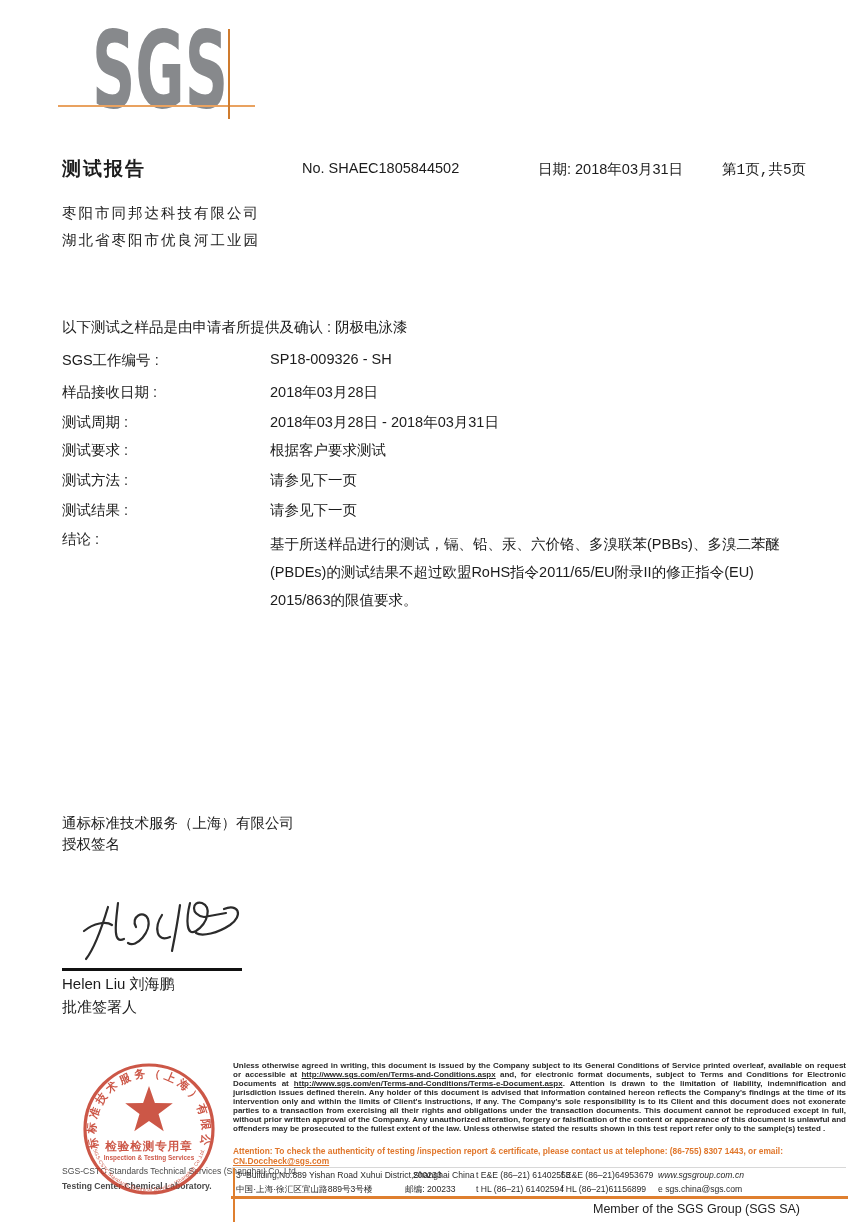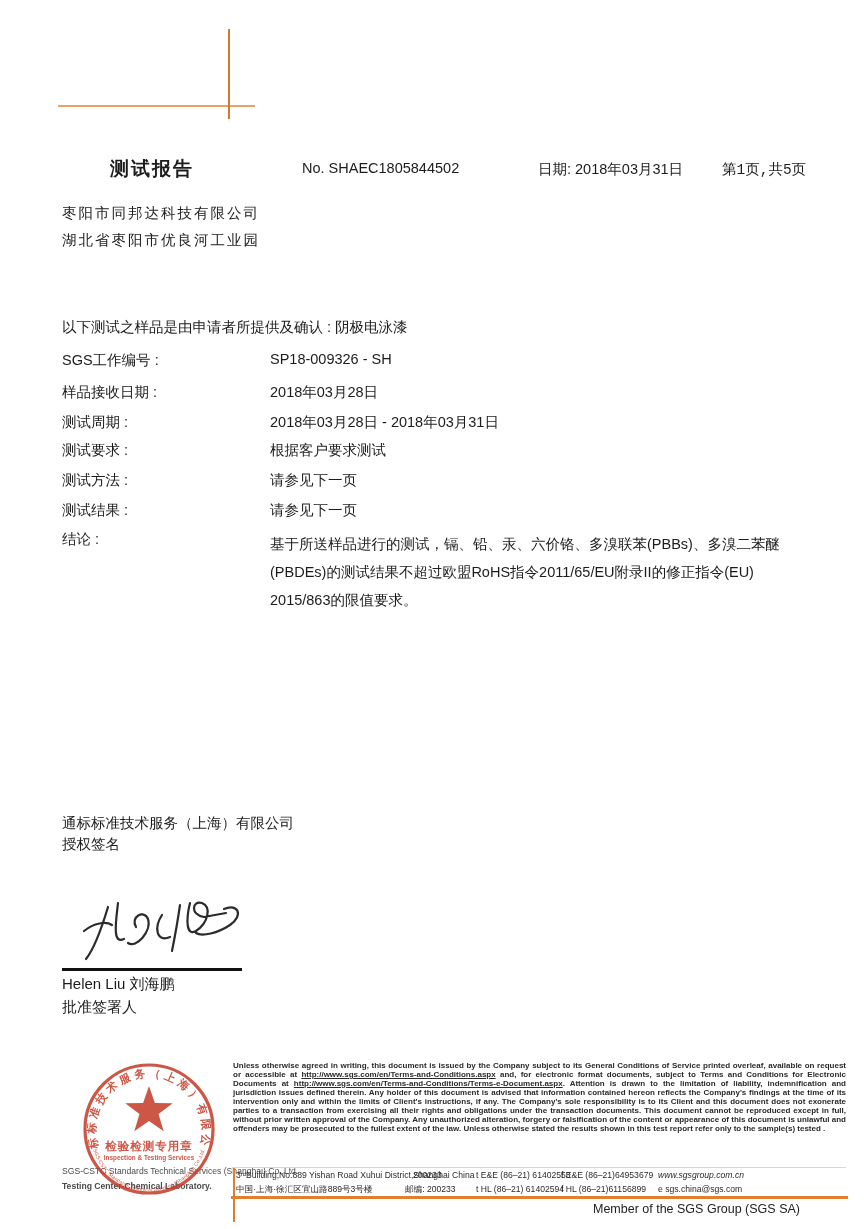--- a/index.html
+++ b/index.html
@@ -7,21 +7,21 @@
     position:relative;width:864px;height:1229px;background:#ffffff;overflow:hidden;
     font-family:"Liberation Sans","DejaVu Sans",sans-serif;color:#1c1c1c;
   }
   .abs{position:absolute;}
 
   
   .logo-svg-text{font-family:"DejaVu Sans","Liberation Sans",sans-serif;font-weight:bold;fill:#87898c;}
   .logo-hline{left:58px;top:105px;width:197px;height:2px;background:#e9a260;}
   .logo-vline{left:228px;top:29px;width:2px;height:90px;background:#cf7b2e;}
 
-  .report-title{left:62px;top:156px;font-size:19px;font-weight:bold;letter-spacing:2px;margin-left:48px;}
+  .report-title{left:62px;top:156px;font-size:19px;font-weight:bold;letter-spacing:2px;}
   .report-no{left:302px;top:160px;font-size:14.5px;}
   .report-date{left:538px;top:160px;font-size:14.5px;}
   .report-page{left:722px;top:160px;font-size:14.5px;font-family:Liberation Mono, monospace;}
 
   .applicant-name{left:62px;top:204px;font-size:14.5px;letter-spacing:2px;}
   .applicant-addr{left:62px;top:231px;font-size:14.5px;letter-spacing:2px;}
 
   .sample-intro{left:62px;top:318px;font-size:14.5px;}
 
   .frow{position:absolute;left:62px;font-size:14.5px;}
@@ -51,20 +51,25 @@
   .stamp-under2{left:62px;top:1181px;font-size:8.6px;color:#4a4a4a;white-space:nowrap;font-weight:bold;}
   .stamp-box{left:80px;top:1060px;width:138px;height:138px;opacity:.85;}
   .stamp-red{fill:#c43a28;}
   .sig-img{left:78px;top:893px;width:175px;height:78px;}
 </style>
 </head>
 <body>
 
 <div class="page">
 
+  <div class="abs" style="left:92px;top:22px;width:145px;height:90px;">
+    <svg width="145" height="90" viewBox="0 0 145 90">
+      <text x="0" y="85" class="logo-svg-text" font-size="107" textLength="136" lengthAdjust="spacingAndGlyphs">SGS</text>
+    </svg>
+  </div>
   <div class="abs logo-hline"></div>
   <div class="abs logo-vline"></div>
 
   <div class="abs report-title">测试报告</div>
   <div class="abs report-no">No. SHAEC1805844502</div>
   <div class="abs report-date">日期: 2018年03月31日</div>
   <div class="abs report-page">第1页,共5页</div>
 
   <div class="abs applicant-name">枣阳市同邦达科技有限公司</div>
   <div class="abs applicant-addr">湖北省枣阳市优良河工业园</div>
@@ -135,20 +140,21 @@
     <text class="stamp-red" font-size="5" letter-spacing="0.2">
       <textPath href="#arcBottom" startOffset="50%" text-anchor="middle">SGS-CSTC Standards Technical Services (Shanghai) Co.,Ltd.</textPath>
     </text>
     <polygon class="stamp-red" points="69,26 74.9,42.9 92.8,43.3 78.5,54.1 83.7,71.2 69,61 54.3,71.2 59.5,54.1 45.2,43.3 63.1,42.9"></polygon>
     <text x="69" y="90" text-anchor="middle" class="stamp-red" font-size="11.5" font-weight="bold" letter-spacing="1">检验检测专用章</text>
     <text x="69" y="100" text-anchor="middle" class="stamp-red" font-size="6.4" font-weight="bold">Inspection &amp; Testing Services</text>
   </svg>
 
   <div class="abs legal"><span>Unless otherwise agreed in writing, this document is issued by the Company subject to its General Conditions of Service printed overleaf, available on request or accessible at </span><span class="u">http://www.sgs.com/en/Terms-and-Conditions.aspx</span><span> and, for electronic format documents, subject to Terms and Conditions for Electronic Documents at </span><span class="u">http://www.sgs.com/en/Terms-and-Conditions/Terms-e-Document.aspx</span><span>. Attention is drawn to the limitation of liability, indemnification and jurisdiction issues defined therein. Any holder of this document is advised that information contained hereon reflects the Company's findings at the time of its intervention only and within the limits of Client's instructions, if any. The Company's sole responsibility is to its Client and this document does not exonerate parties to a transaction from exercising all their rights and obligations under the transaction documents. This document cannot be reproduced except in full, without prior written approval of the Company. Any unauthorized alteration, forgery or falsification of the content or appearance of this document is unlawful and offenders may be prosecuted to the fullest extent of the law. Unless otherwise stated the results shown in this test report refer only to the sample(s) tested .</span></div>
 
+  <div class="abs attention"><span>Attention: To check the authenticity of testing /inspection report &amp; certificate, please contact us at telephone: (86-755) 8307 1443, or email: </span><span class="u">CN.Doccheck@sgs.com</span></div>
 
   <div class="abs addr-rule"></div>
 
   <span class="addr" style="left:236px;top:1170px;">3ʳᵈBuilding,No.889 Yishan Road Xuhui District,Shanghai China</span>
   <span class="addr" style="left:413px;top:1170px;">200233</span>
   <span class="addr" style="left:476px;top:1170px;">t E&amp;E (86–21) 61402553</span>
   <span class="addr" style="left:561px;top:1170px;">f E&amp;E (86–21)64953679</span>
   <span class="addr" style="left:658px;top:1170px;font-style:italic;">www.sgsgroup.com.cn</span>
 
   <span class="addr" style="left:236px;top:1184px;">中国·上海·徐汇区宜山路889号3号楼</span>

